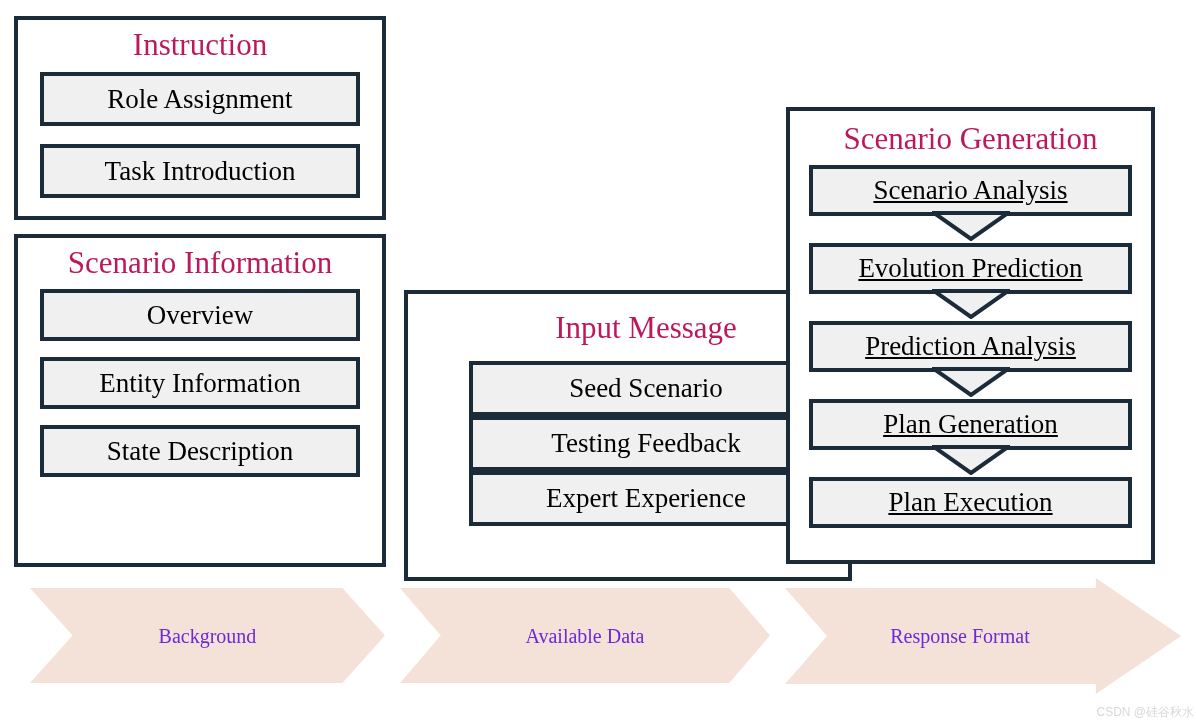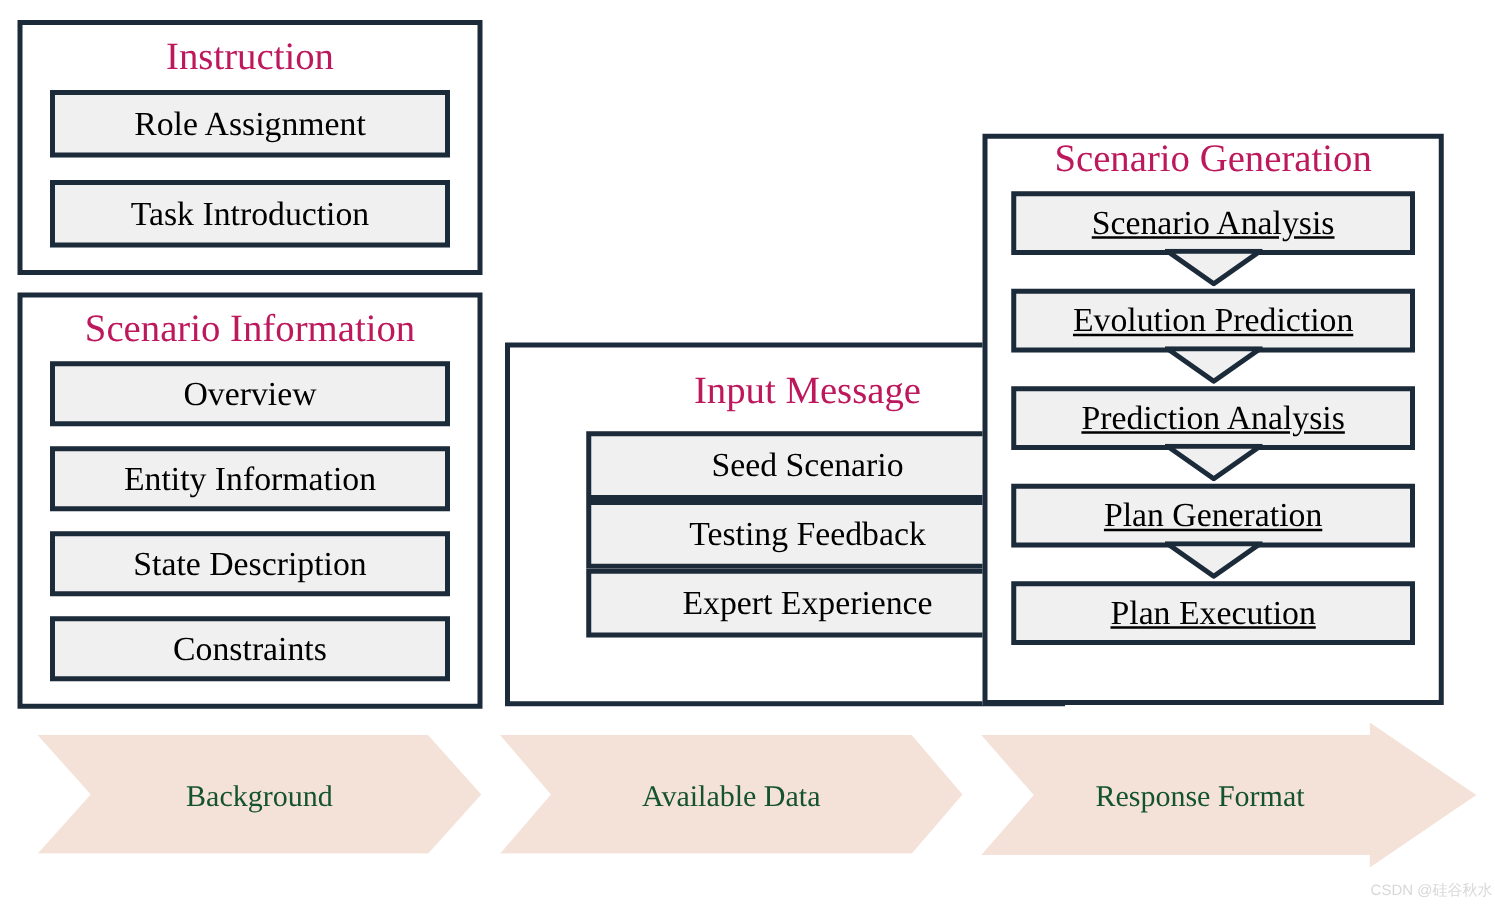--- a/index.html
+++ b/index.html
@@ -57,31 +57,31 @@
 
   #panel-scenario-info {
     left: 14px;  top: 234px;  width: 372px;  height: 333px;
   }
   #panel-scenario-info .panel-title { margin-top: 9px; }
   #panel-scenario-info .item { height: 52px; margin: 0 22px; }
   #panel-scenario-info .item.first { margin-top: 11px; }
   #panel-scenario-info .item.gap { margin-top: 16px; }
 
   #panel-input-message {
-    left: 404px;  top: 274px;  width: 448px;  height: 291px; padding-left: 36px;
+    left: 404px;  top: 290px;  width: 448px;  height: 291px; padding-left: 36px;
   }
   #panel-input-message .panel-title { margin-top: 18px; }
   #panel-input-message .item { height: 55px; margin: 0 25px; }
   #panel-input-message .item.first { margin-top: 18px; }
   #panel-input-message .item.gap { }
 
   #panel-scenario-gen {
     left: 786px;  top: 107px;  width: 369px;  height: 457px;
   }
-  #panel-scenario-gen .panel-title { }
+  #panel-scenario-gen .panel-title { margin-top: 12px; }
   #panel-scenario-gen .item { height: 51px; margin: 0 19px; text-decoration: underline; }
   #panel-scenario-gen .item.first { margin-top: 11px; }
   #panel-scenario-gen .item.gap { margin-top: 27px; }
 
   
   .flow-arrow {
     position: absolute;
     left: 50%;
     transform: translateX(-50%);
     bottom: -29px;
@@ -112,23 +112,23 @@
         0 8.6%, 78.5% 8.6%, 78.5% 0,
         100% 50%, 78.5% 100%, 78.5% 91.4%,
         0 91.4%, 10.6% 50%);
     clip-path: polygon(
         0 8.6%, 78.5% 8.6%, 78.5% 0,
         100% 50%, 78.5% 100%, 78.5% 91.4%,
         0 91.4%, 10.6% 50%);
   }
   .chevron-label {
     position: absolute;
-    font-size: 24px;
+    font-size: 20px;
     line-height: 1.0;
-    color: #14532d;
+    color: #6d28d9;
     white-space: nowrap;
     text-align: center;
   }
   #label-background        { left: 30px;  top: 626px; width: 355px; }
   #label-available-data    { left: 400px; top: 626px; width: 370px; }
   #label-response-format   { left: 785px; top: 626px; width: 350px; }
 
   
   #watermark {
     position: absolute;
@@ -157,23 +157,20 @@
   <div class="panel-title">Scenario Information</div>
   <div class="item first">
     <span>Overview</span>
   </div>
   <div class="item gap">
     <span>Entity Information</span>
   </div>
   <div class="item gap">
     <span>State Description</span>
   </div>
-  <div class="item gap">
-    <span>Constraints</span>
-  </div>
 </div>
 
 <div class="panel" id="panel-input-message">
   <div class="panel-title">Input Message</div>
   <div class="item first">
     <span>Seed Scenario</span>
   </div>
   <div class="item gap">
     <span>Testing Feedback</span>
   </div>

